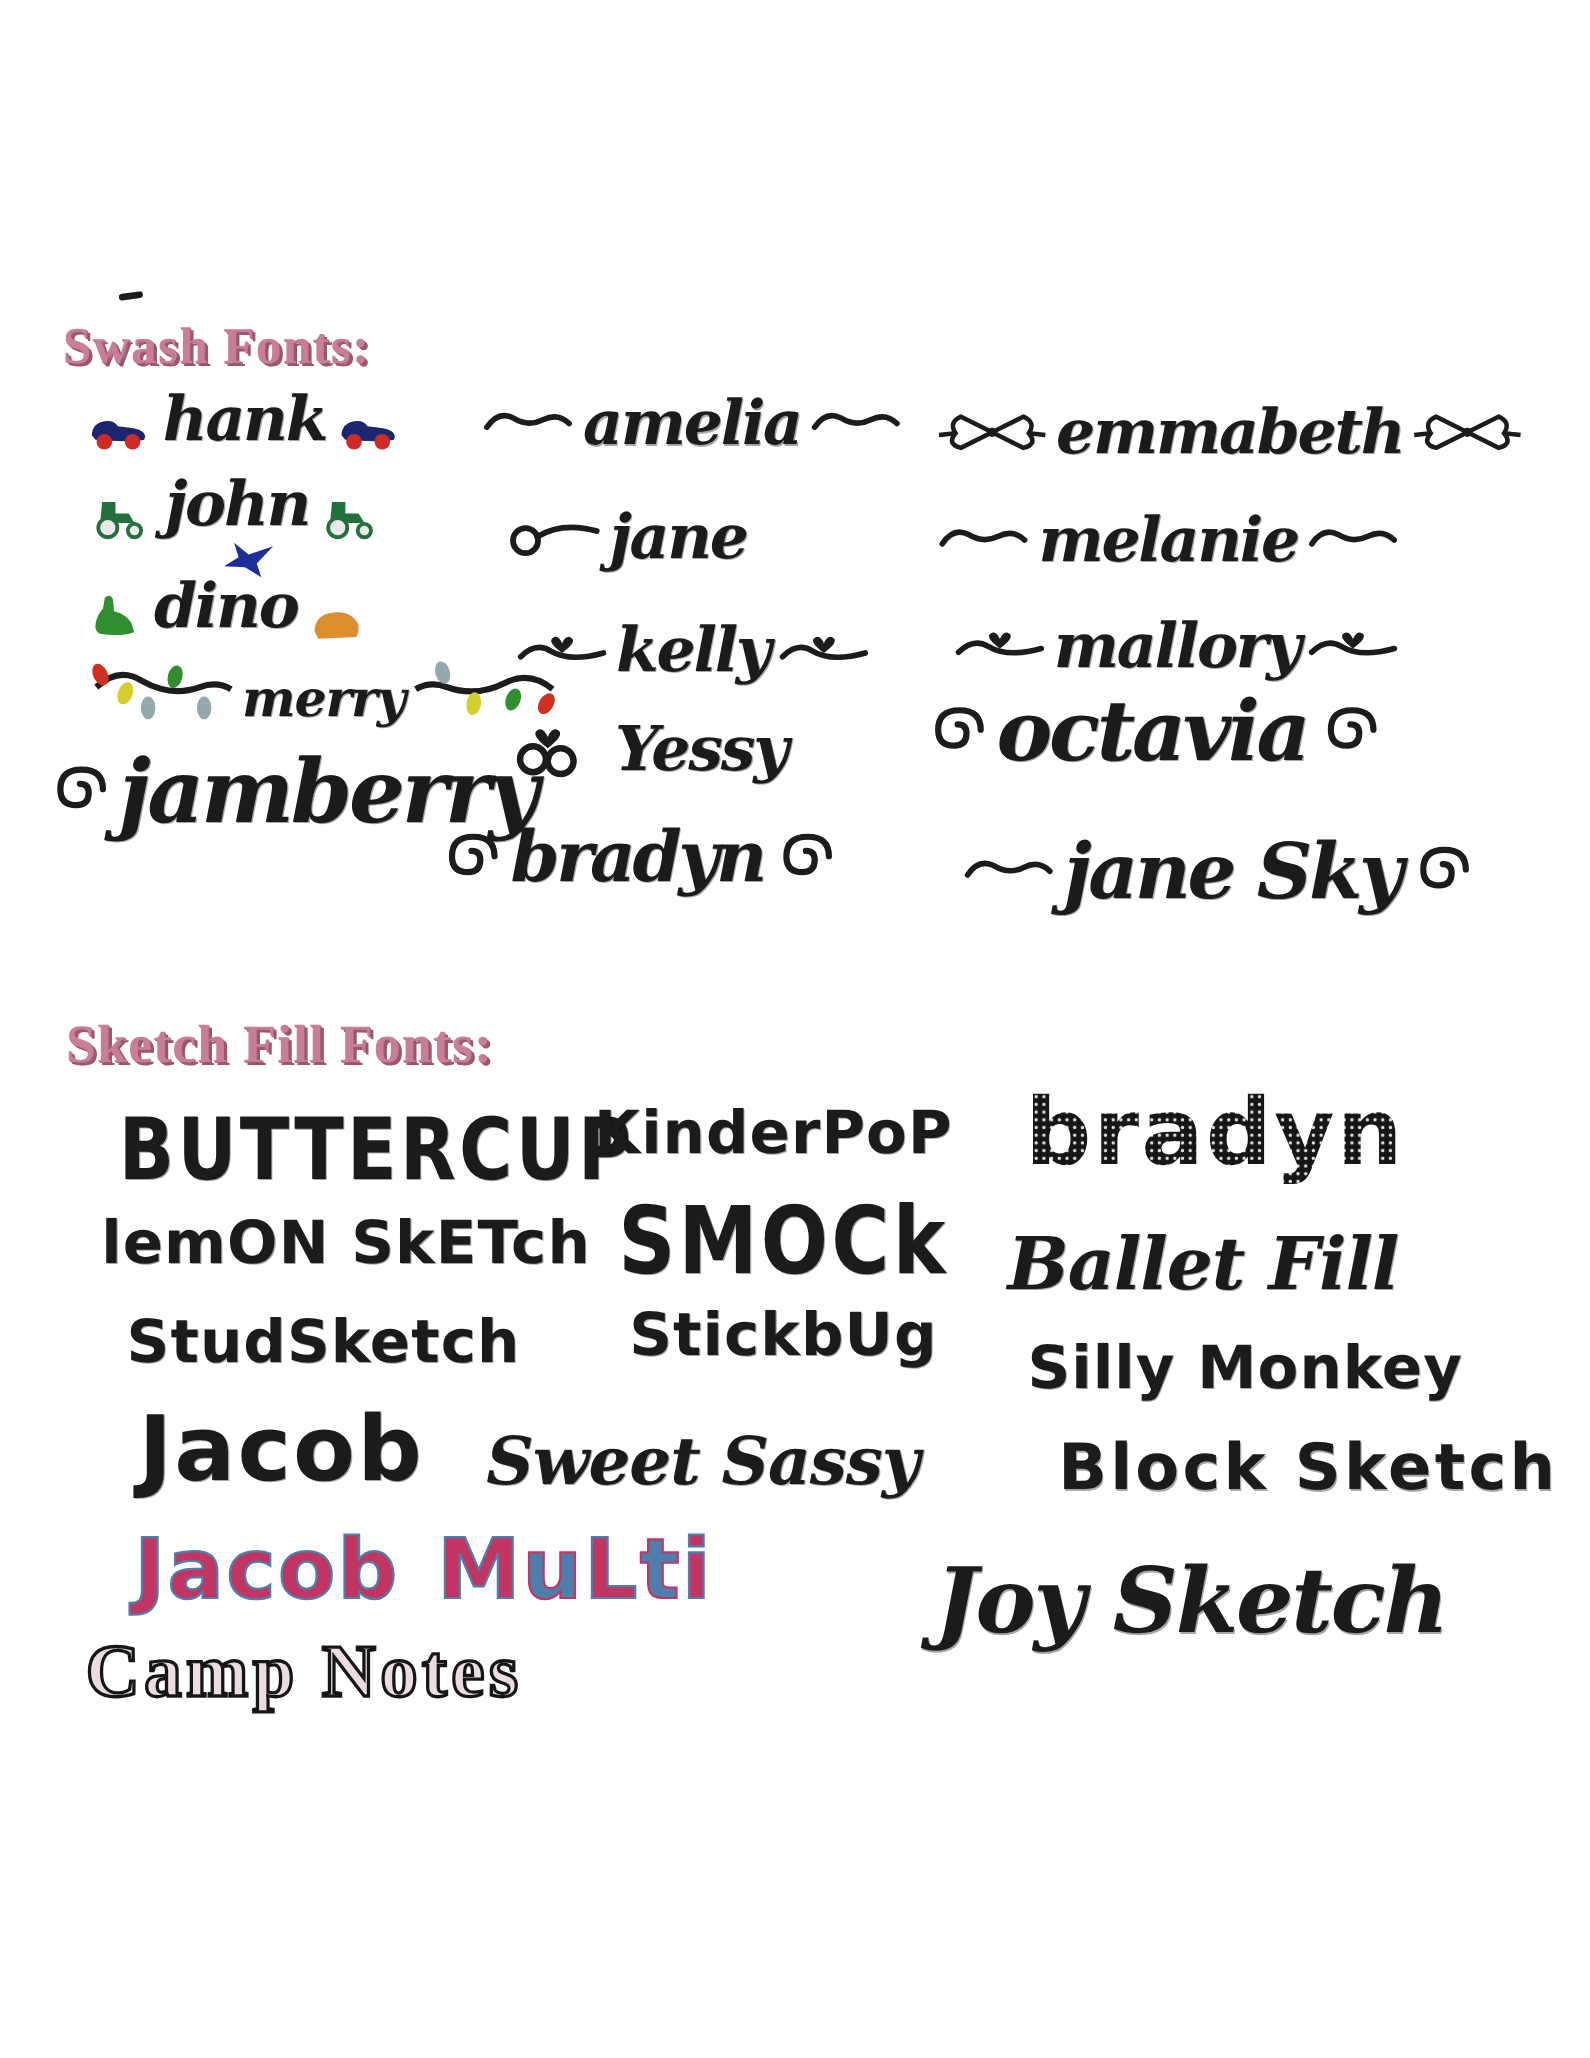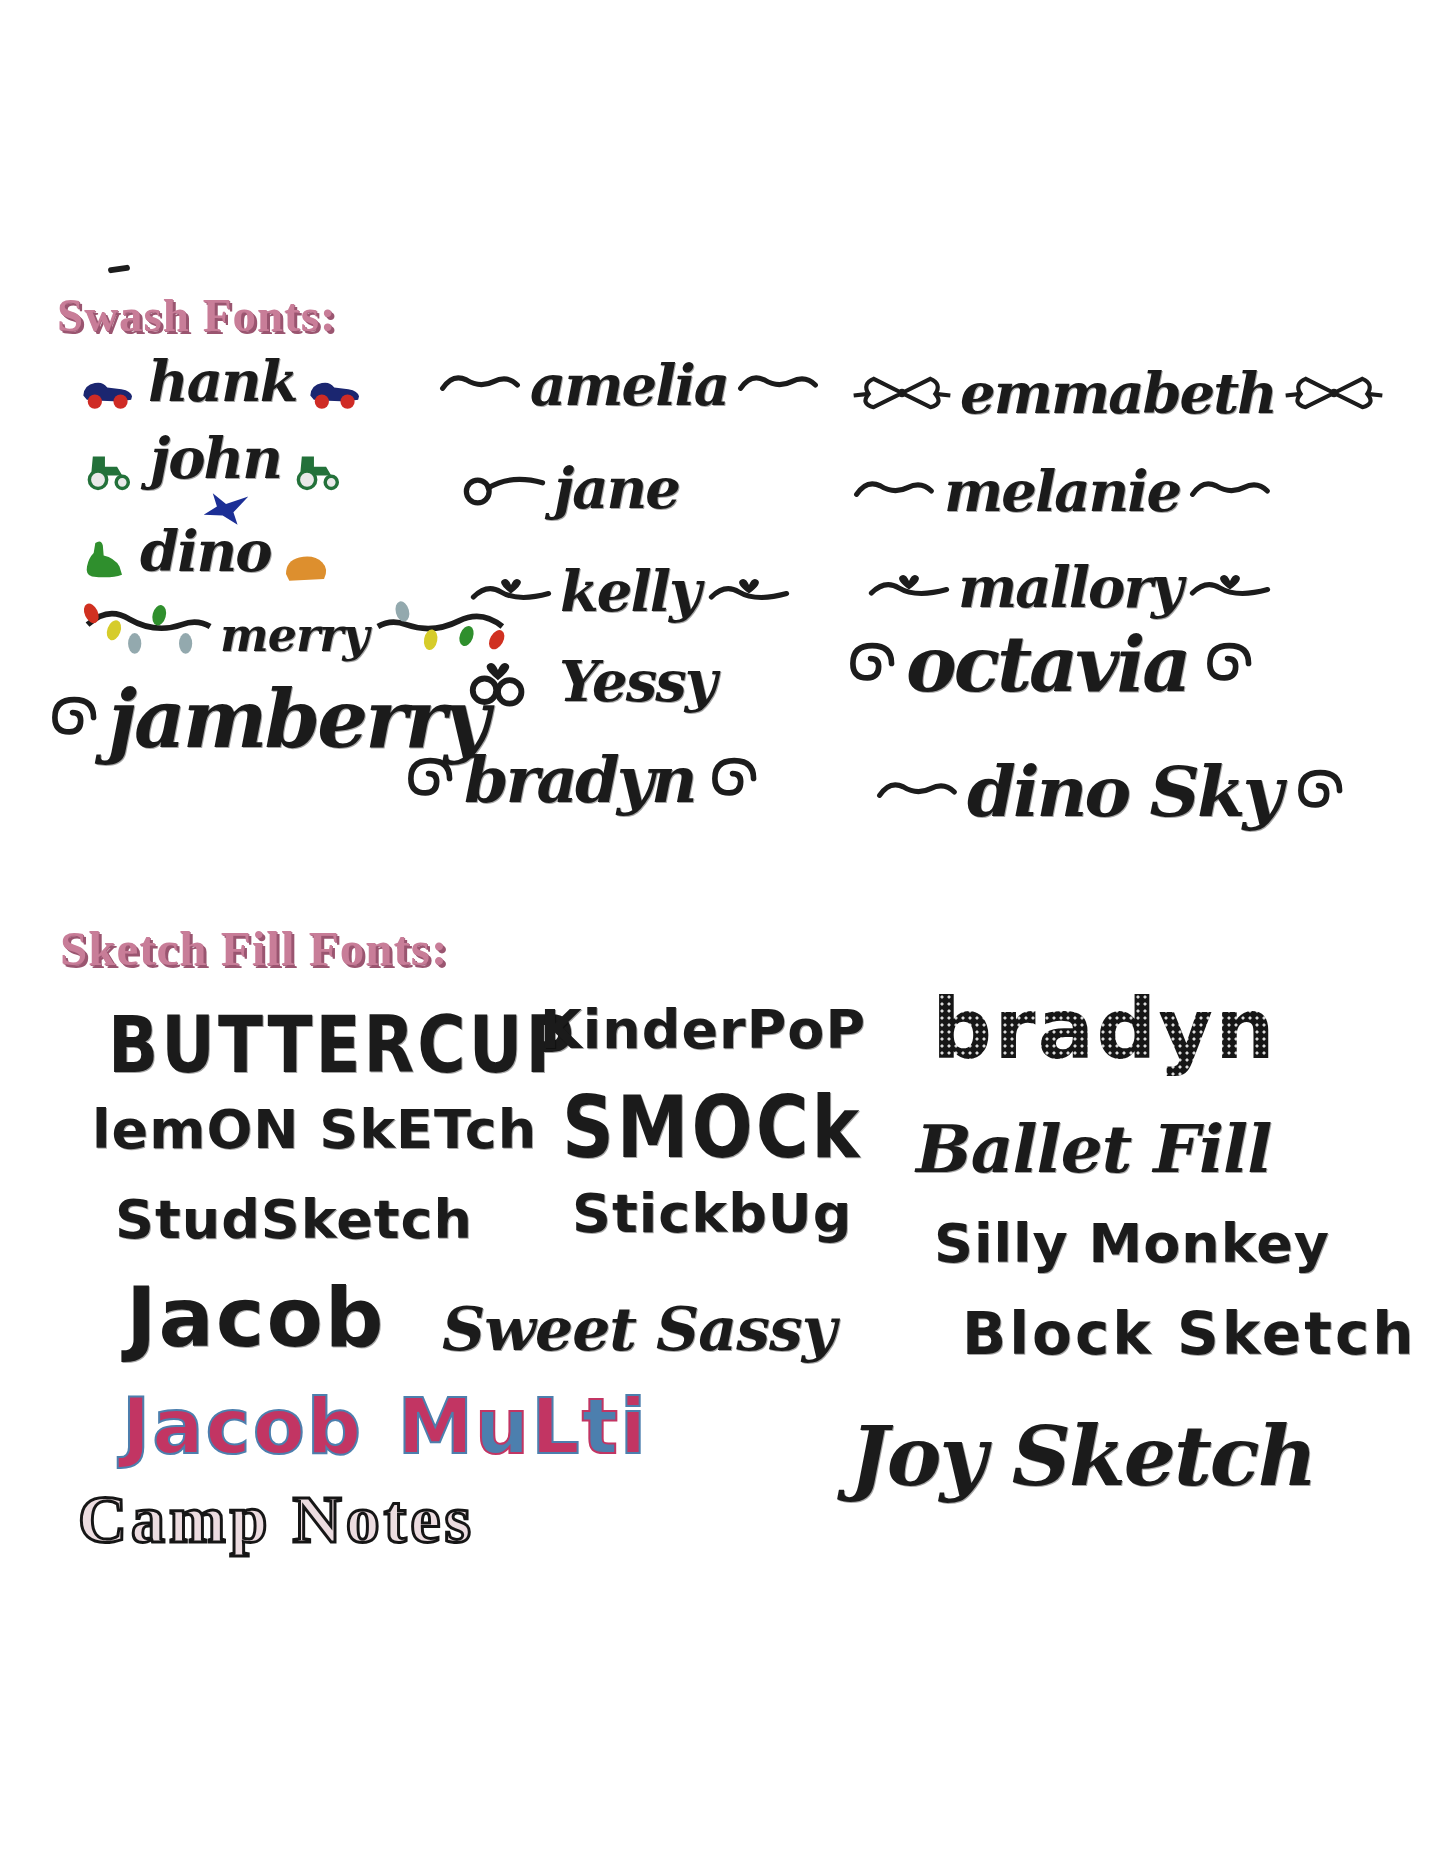--- a/index.html
+++ b/index.html
@@ -283,21 +283,21 @@
         </svg>
         <span class="word-text">octavia</span>
         <svg class="decor swirl-icon">
           <use href="#swirl-icon" xlink:href="#swirl-icon"></use>
         </svg>
       </div>
       <div class="word-row script-lg" id="item-blue-sky">
         <svg class="decor tilde-swash-icon">
           <use href="#tilde-swash-icon" xlink:href="#tilde-swash-icon"></use>
         </svg>
-        <span class="word-text">dino Sky</span>
+        <span class="word-text">jane Sky</span>
         <svg class="decor swirl-icon">
           <use href="#swirl-icon" xlink:href="#swirl-icon"></use>
         </svg>
       </div>
     </div>
 
   <div class="stitch-heading" id="sketch-heading">Sketch Fill Fonts:</div>
 
   <div id="sketch-items">
       <div class="word-row caps-tall" id="item-buttercup">

